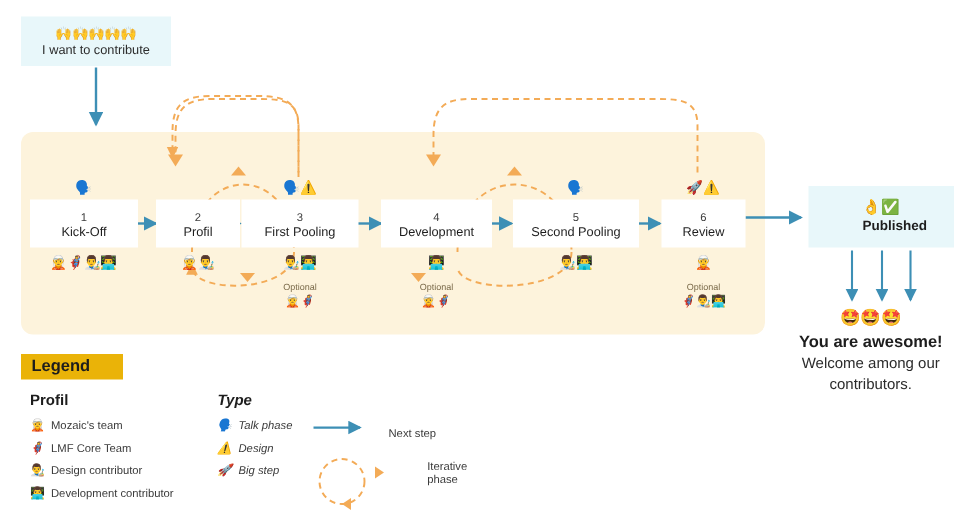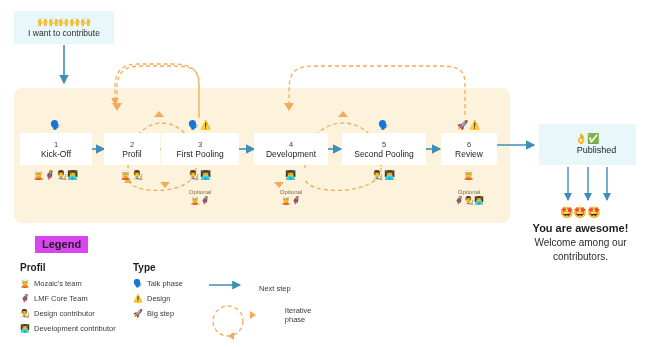--- a/index.html
+++ b/index.html
@@ -131,21 +131,21 @@
     gap: 1px;
     z-index: 4;
   }
   .published-emojis {
     font-size: 10px;
     line-height: 11px;
   }
   .published-label {
     font-size: 9px;
     line-height: 11px;
-    font-weight: normal;
+    font-weight: bold;
     color: #1d1d1d;
     padding-left: 18px;
   }
   
   .awesome {
     position: absolute;
     left: 511px;
     top: 206px;
     width: 139px;
     text-align: center;
@@ -168,43 +168,43 @@
   }
   
   .legend {
     position: absolute;
     left: 14px;
     top: 234px;
     width: 300px;
   }
   .legend-title {
     display: inline-block;
-    background: #d946ef;
+    background: #eab308;
     font-size: 11px;
     font-weight: bold;
-    padding: 2px 7px 3px 7px;
+    padding: 2px 22px 3px 7px;
     color: #1d1d1d;
-    margin-left: 21px;
   }
   .legend-cols {
     position: relative;
     margin-top: 9px;
     height: 90px;
   }
   .legend-col-profil {
     position: absolute;
     left: 6px;
     top: 0;
     width: 125px;
   }
   .legend-col-type {
     position: absolute;
-    left: 119px;
+    left: 131px;
     top: 0;
     width: 80px;
+    font-style: italic;
   }
   .legend-col-arrows {
     position: absolute;
     left: 200px;
     top: 0;
     width: 110px;
   }
   .legend-head {
     font-size: 10px;
     font-weight: bold;

